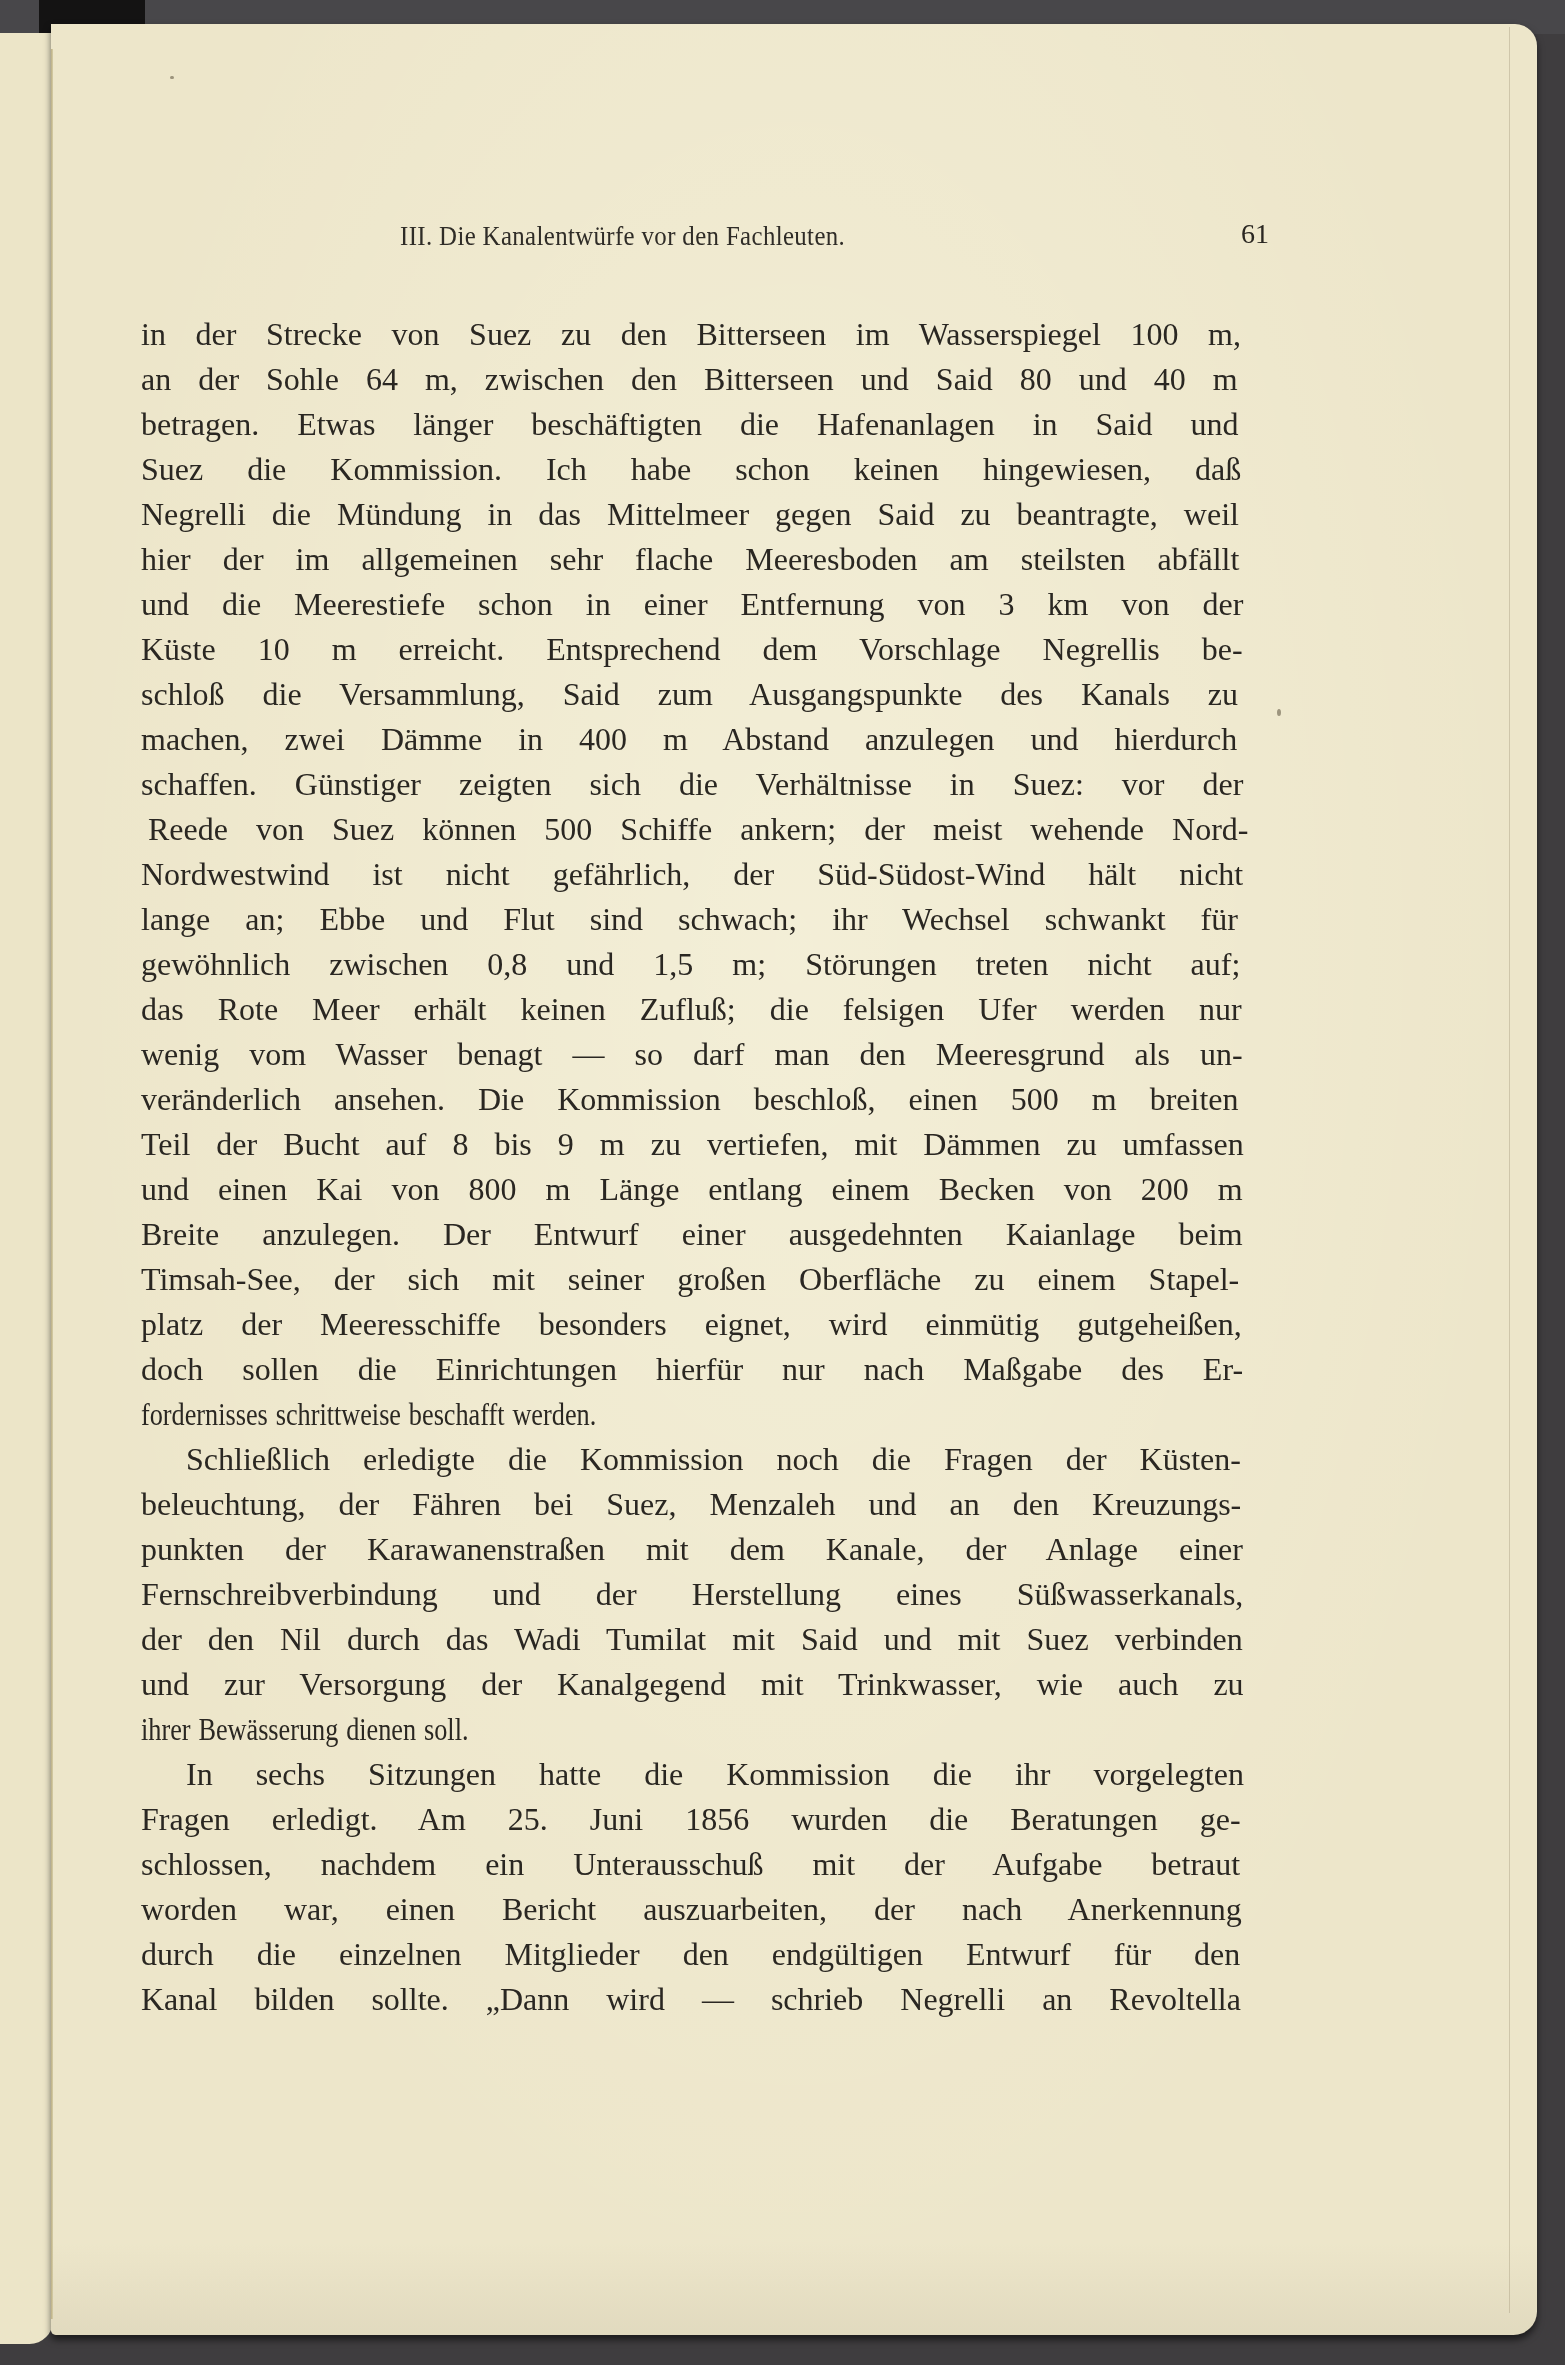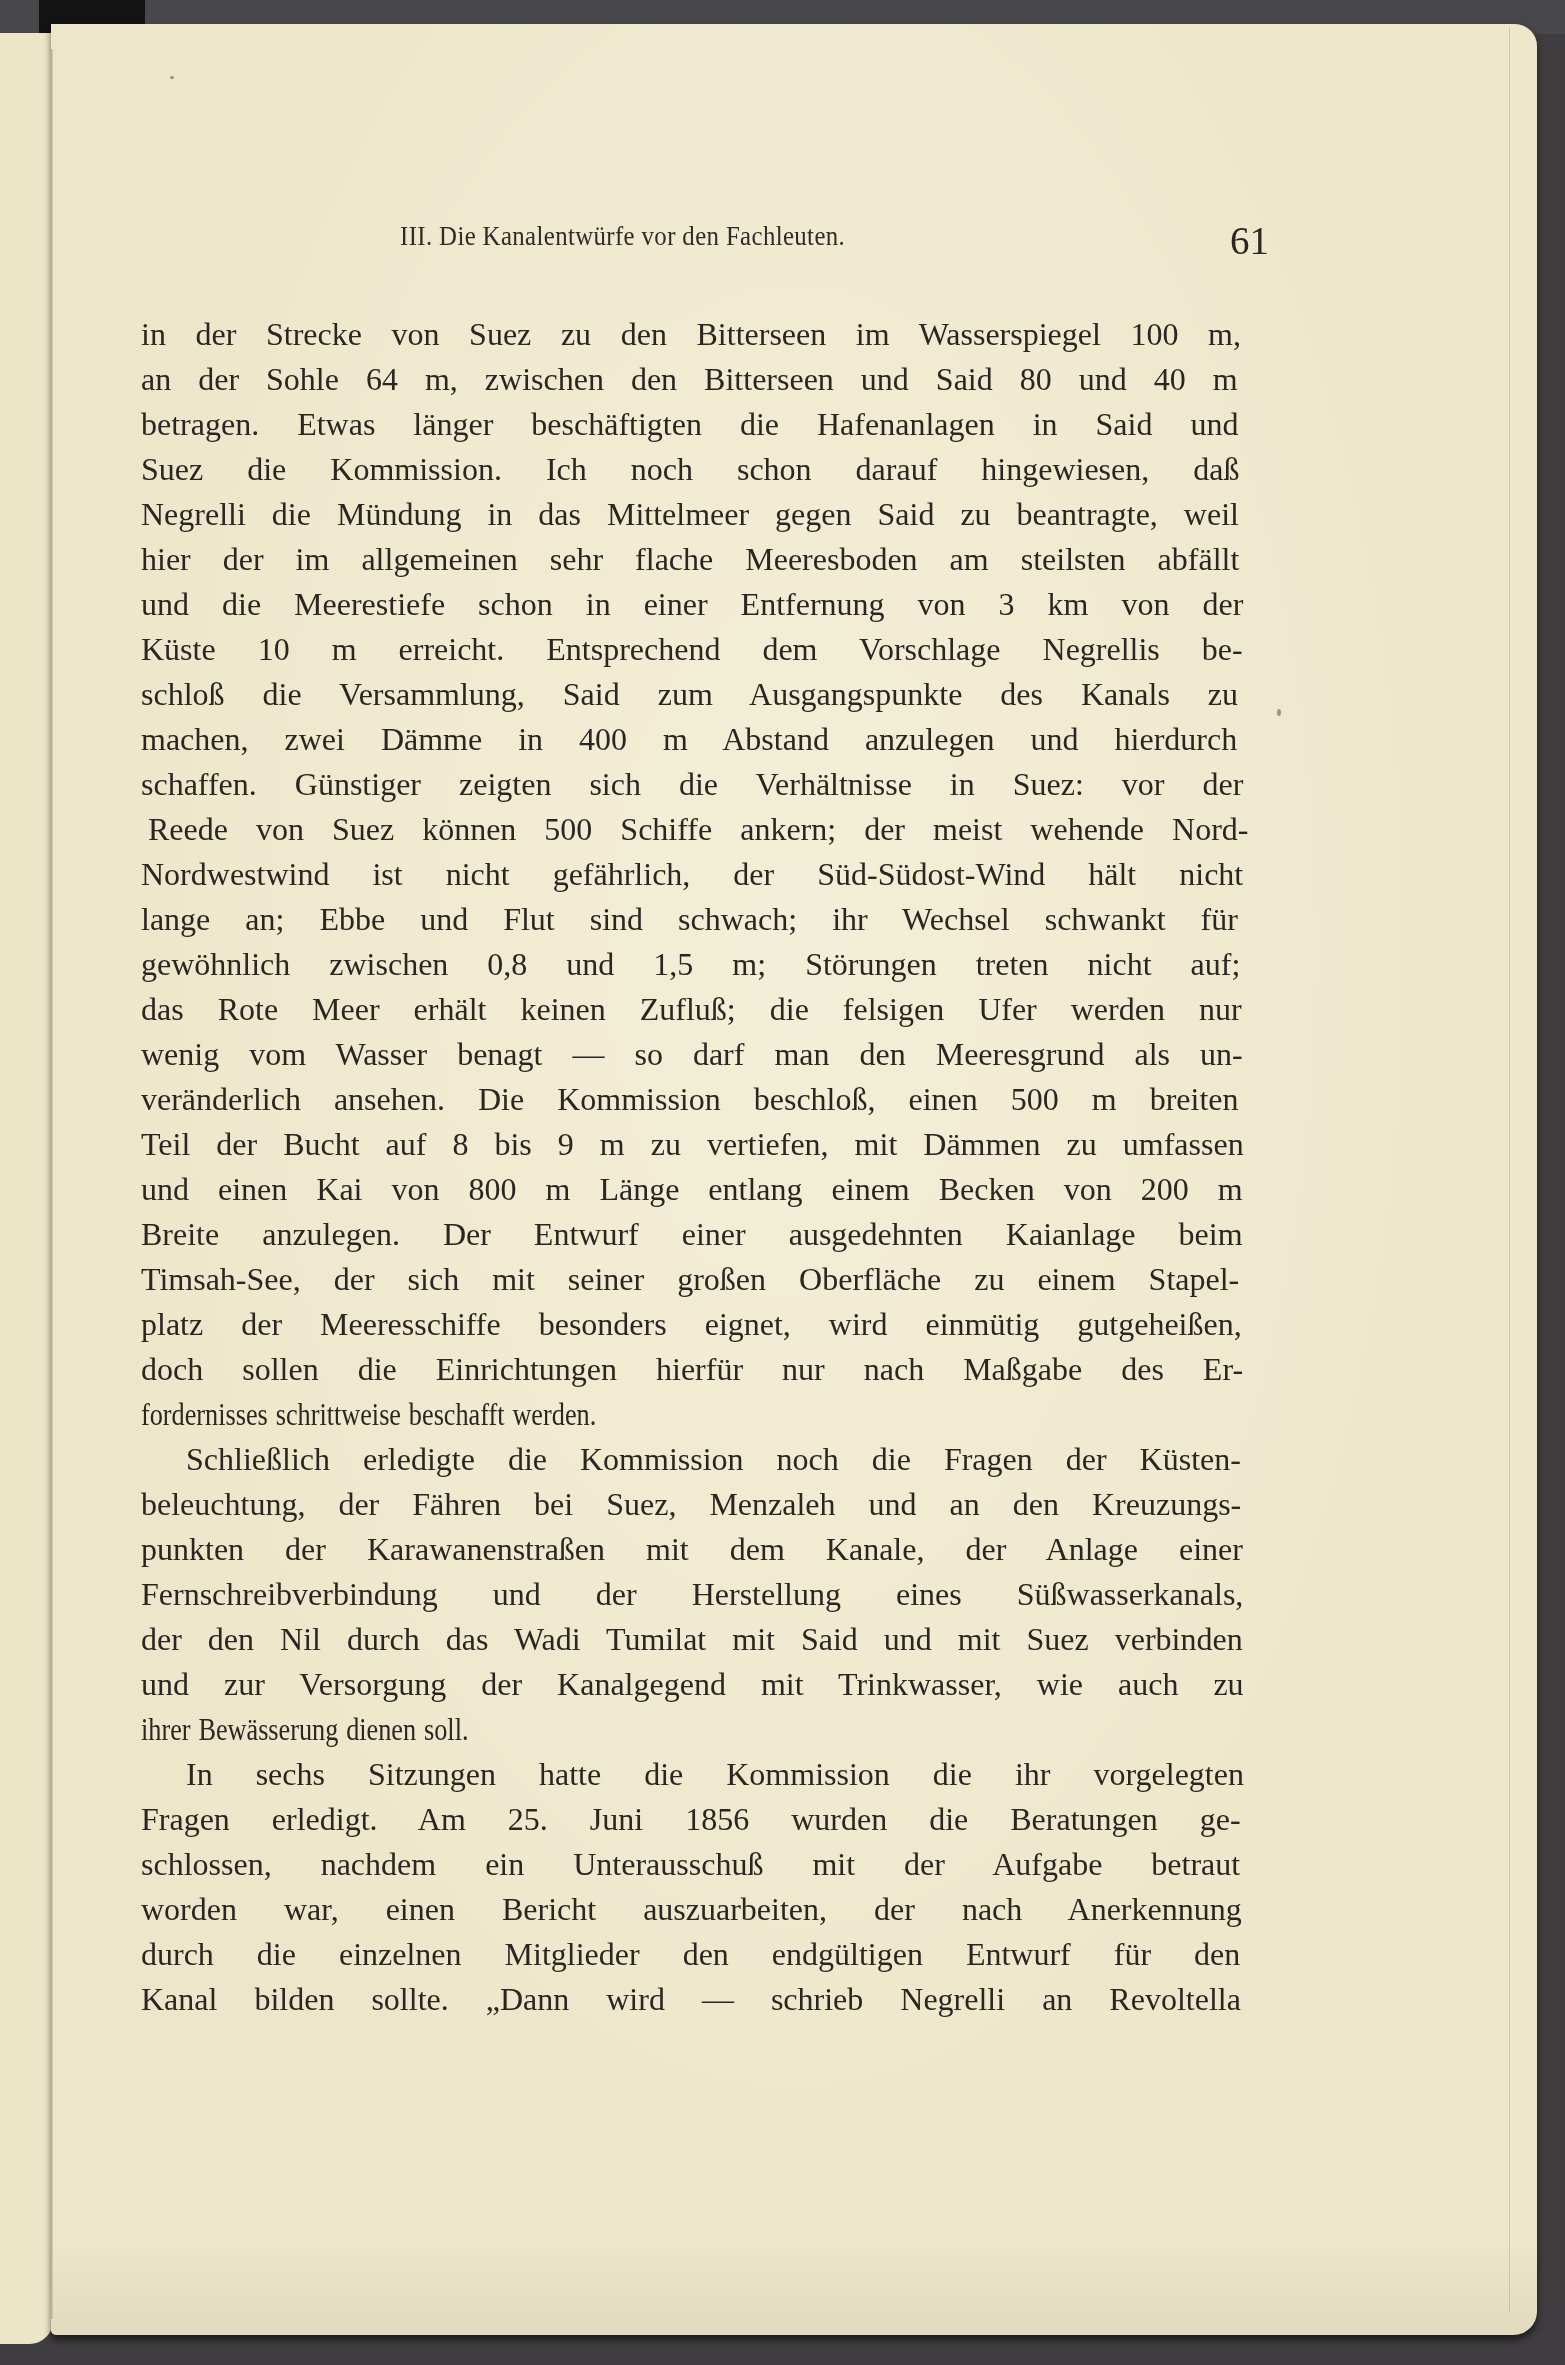--- a/index.html
+++ b/index.html
@@ -69,21 +69,21 @@
     font-size: 27px;
     letter-spacing: 0.4px;
     color: #2f2c27;
     white-space: nowrap;
     transform: scaleX(0.92);
     transform-origin: left top;
   }
   .page-number {
     position: absolute;
     right: 0; top: -3.1px;
-    font-size: 39px;
+    font-size: 28px;
     color: #2a2722;
   }
   .text-block {
     position: absolute;
     left: 141px; top: 312px;
     width: 1092px;
   }
   .line {
     height: 45px;
     line-height: 45px;
@@ -121,21 +121,21 @@
 
 <div class="running-head">
   <span class="running-head-title">III. Die Kanalentwürfe vor den Fachleuten.</span>
   <span class="page-number">61</span>
 </div>
 
 <div class="text-block" id="text-block">
     <div class="line"><span style="white-space: nowrap; display: inline-block; transform: scaleX(1); transform-origin: left center; word-spacing: 21.6px;">in der Strecke von Suez zu den Bitterseen im Wasserspiegel 100 m,</span></div>
     <div class="line"><span style="white-space: nowrap; display: inline-block; transform: scaleX(1); transform-origin: left center; word-spacing: 19px;">an der Sohle 64 m, zwischen den Bitterseen und Said 80 und 40 m</span></div>
     <div class="line"><span style="white-space: nowrap; display: inline-block; transform: scaleX(1); transform-origin: left center; word-spacing: 30px;">betragen.  Etwas länger beschäftigten die Hafenanlagen in Said und</span></div>
-    <div class="line"><span style="white-space: nowrap; display: inline-block; transform: scaleX(1); transform-origin: left center; word-spacing: 36px;">Suez die Kommission.  Ich noch schon darauf hingewiesen, daß</span></div>
+    <div class="line"><span style="white-space: nowrap; display: inline-block; transform: scaleX(1); transform-origin: left center; word-spacing: 36px;">Suez die Kommission.  Ich habe schon keinen hingewiesen, daß</span></div>
     <div class="line"><span style="white-space: nowrap; display: inline-block; transform: scaleX(1); transform-origin: left center; word-spacing: 18px;">Negrelli die Mündung in das Mittelmeer gegen Said zu beantragte, weil</span></div>
     <div class="line"><span style="white-space: nowrap; display: inline-block; transform: scaleX(1); transform-origin: left center; word-spacing: 24px;">hier der im allgemeinen sehr flache Meeresboden am steilsten abfällt</span></div>
     <div class="line"><span style="white-space: nowrap; display: inline-block; transform: scaleX(1); transform-origin: left center; word-spacing: 25px;">und die Meerestiefe schon in einer Entfernung von 3 km von der</span></div>
     <div class="line"><span style="white-space: nowrap; display: inline-block; transform: scaleX(1); transform-origin: left center; word-spacing: 34px;">Küste 10 m erreicht.  Entsprechend dem Vorschlage Negrellis be-</span></div>
     <div class="line"><span style="white-space: nowrap; display: inline-block; transform: scaleX(1); transform-origin: left center; word-spacing: 30px;">schloß die Versammlung, Said zum Ausgangspunkte des Kanals zu</span></div>
     <div class="line"><span style="white-space: nowrap; display: inline-block; transform: scaleX(1); transform-origin: left center; word-spacing: 28px;">machen, zwei Dämme in 400 m Abstand anzulegen und hierdurch</span></div>
     <div class="line"><span style="white-space: nowrap; display: inline-block; transform: scaleX(1); transform-origin: left center; word-spacing: 30px;">schaffen.  Günstiger zeigten sich die Verhältnisse in Suez: vor der</span></div>
     <div class="line"><span style="white-space: nowrap; display: inline-block; transform: scaleX(1); transform-origin: left center; word-spacing: 20px; margin-left: 7px;">Reede von Suez können 500 Schiffe ankern; der meist wehende Nord-</span></div>
     <div class="line"><span style="white-space: nowrap; display: inline-block; transform: scaleX(1); transform-origin: left center; word-spacing: 35px;">Nordwestwind ist nicht gefährlich, der Süd-Südost-Wind hält nicht</span></div>
     <div class="line"><span style="white-space: nowrap; display: inline-block; transform: scaleX(1); transform-origin: left center; word-spacing: 27px;">lange an; Ebbe und Flut sind schwach; ihr Wechsel schwankt für</span></div>

